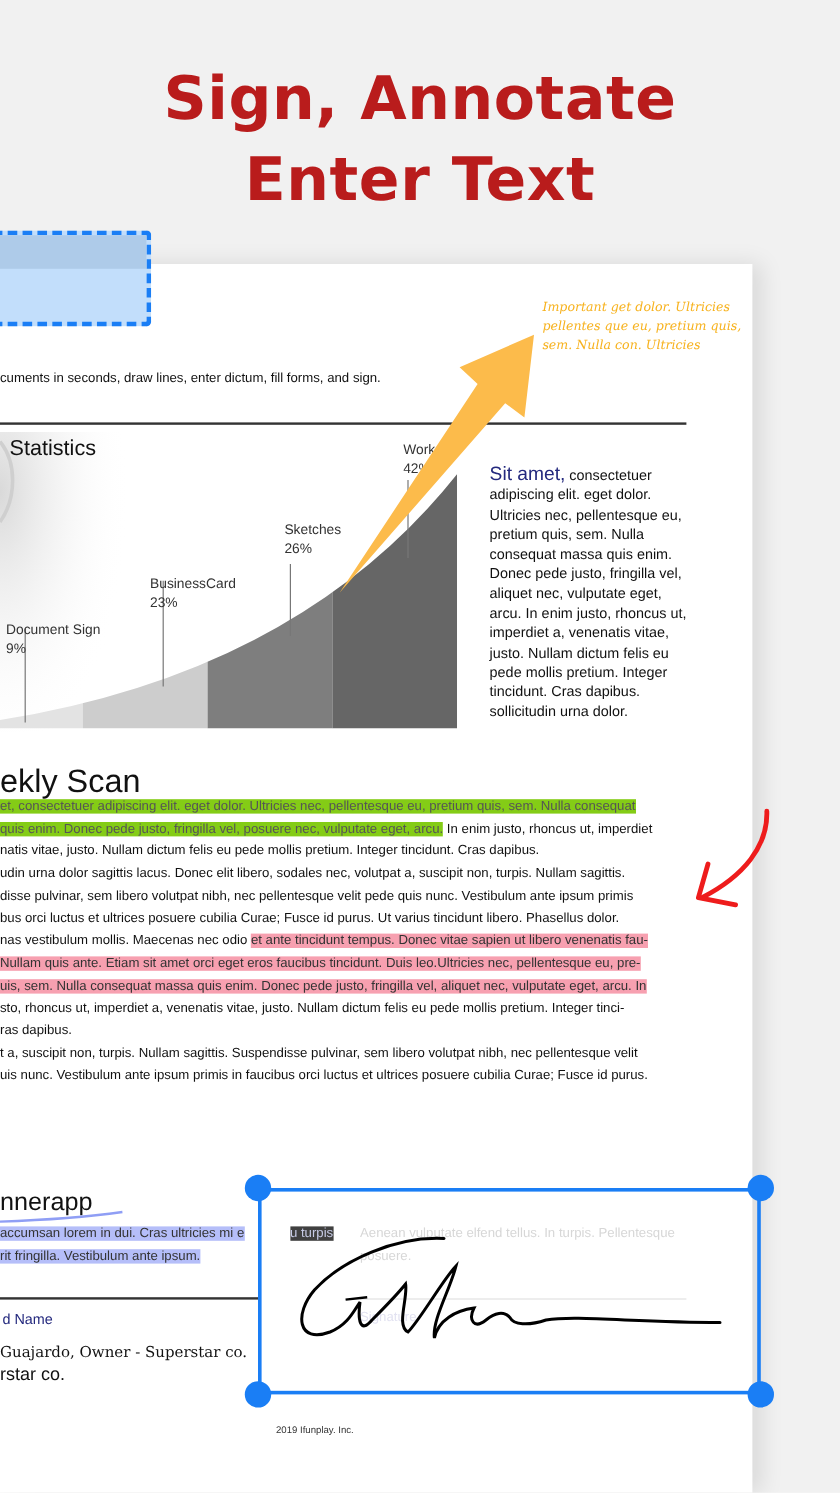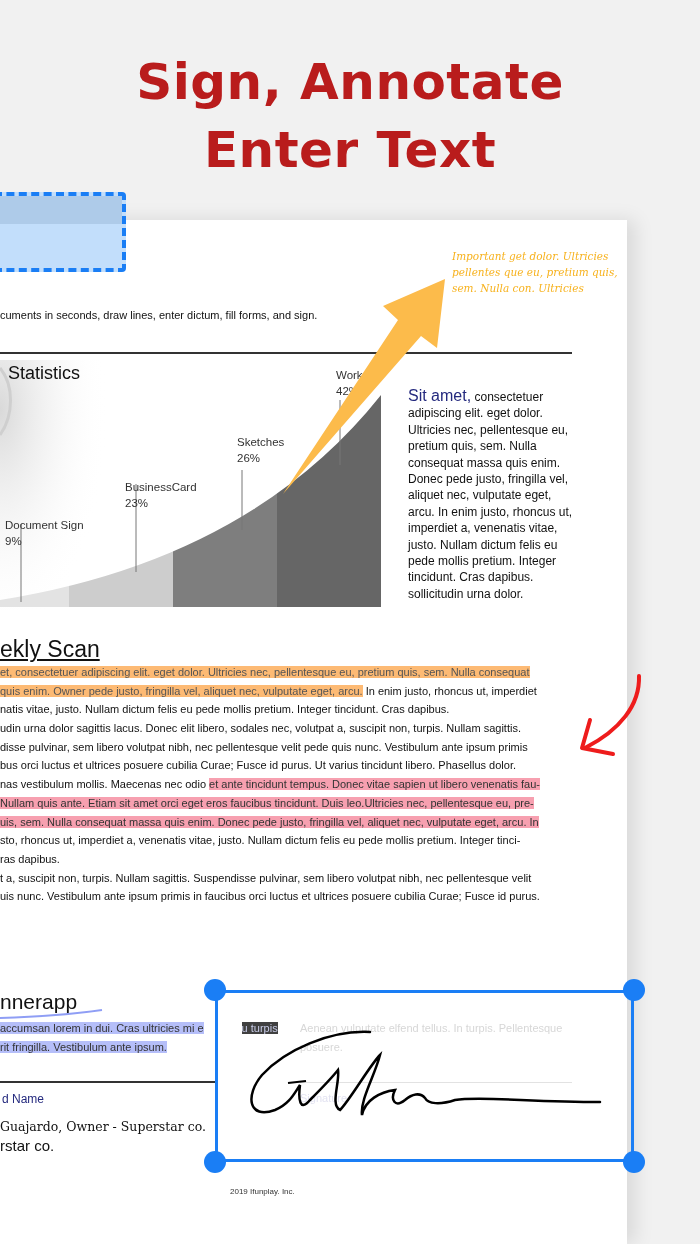--- a/index.html
+++ b/index.html
@@ -9,24 +9,24 @@
   .sel-box { position:absolute; left:-6px; top:192px; width:124px; height:72px; background:#c2defb; border:4px dashed #1a7ef5; border-radius:4px; }
   .sel-box .top { position:absolute; left:0; top:0; right:0; height:28px; background:#aecbe9; }
   .intro { position:absolute; left:0; top:309px; font-size:11px; color:#111; white-space:nowrap; }
   .hr1 { position:absolute; left:0; top:352px; width:572px; height:2px; background:#333; }
   .chart { position:absolute; left:0; top:360px; width:385px; height:250px; }
   .chart-title { position:absolute; left:8px; top:363px; font-size:18px; color:#111; }
   .bar-label { position:absolute; font-size:11.5px; color:#333; line-height:16px; white-space:nowrap; }
   .sidecol { position:absolute; left:408px; top:388px; width:170px; font-size:12px; line-height:16.4px; color:#111; }
   .sidecol .lead { color:#24297e; font-size:16px; }
   .note { position:absolute; left:452px; top:248px; width:170px; font-family:"DejaVu Serif", serif; font-style:italic; font-size:10.5px; line-height:16px; color:#f7b21e; }
-  .sec-title { position:absolute; left:0; top:636px; font-size:23px; color:#111;text-decoration:underline; }
+  .sec-title { position:absolute; left:0; top:636px; font-size:27px; color:#111; }
   .body { position:absolute; left:0; top:663px; width:580px; font-size:11px; line-height:18.7px; color:#111; }
   .body .ln { white-space:nowrap; height:18.7px; }
-  .hl-blue { background:#fdba74; color:#555; }
+  .hl-blue { background:#84cc16; color:#555; }
   .hl-red { background:#f7a0b0; color:#333; }
   .sec2 { position:absolute; left:0; top:990px; font-size:21px; color:#111; }
   .sec2-under { position:absolute; left:0; top:1010px; width:104px; height:14px; }
   .sec2-text { position:absolute; left:0; top:1019px; font-size:11px; line-height:19px; color:#333; white-space:nowrap; }
   .hl-purple { background:#b5bef9; }
   .hl-purple-light { background:#404040; color:#c7cbe6;margin-left:38px; }
   .faded { position:absolute; left:300px; top:1019px; width:270px; font-size:11px; line-height:19px; color:#d7d7d7; }
   .hr2 { position:absolute; left:0; top:1081px; width:215px; height:2px; background:#333; }
   .hr3 { position:absolute; left:300px; top:1082px; width:272px; height:1px; background:#e2e2e2; }
   .sig-label { position:absolute; left:300px; top:1092px; font-size:11px; color:#e2e2f1; }
@@ -102,21 +102,21 @@
 <div class="note">Important get dolor.   Ultricies pellentes que eu, pretium quis, sem. Nulla con.  Ultricies</div>
 
 <div class="sidecol">
   <span class="lead">Sit amet,</span><span> consectetuer adipiscing elit.  eget dolor.   Ultricies nec, pellentesque eu, pretium quis, sem. Nulla consequat massa quis enim. Donec pede justo, fringilla vel, aliquet nec, vulputate eget, arcu. In enim justo, rhoncus ut, imperdiet a, venenatis vitae, justo. Nullam dictum felis eu pede mollis pretium. Integer tincidunt. Cras dapibus. sollicitudin urna dolor.</span>
 </div>
 
 <div class="sec-title">ekly Scan</div>
 
 <div class="body">
   <div class="ln"><span class="hl-blue">et, consectetuer adipiscing elit.  eget dolor.   Ultricies nec, pellentesque eu, pretium quis, sem. Nulla consequat</span></div>
-  <div class="ln"><span class="hl-blue">quis enim. Owner pede justo, fringilla vel, aliquet nec, vulputate eget, arcu.</span><span> In enim justo, rhoncus ut, imperdiet</span></div>
+  <div class="ln"><span class="hl-blue">quis enim. Donec pede justo, fringilla vel, posuere nec, vulputate eget, arcu.</span><span> In enim justo, rhoncus ut, imperdiet</span></div>
   <div class="ln">natis vitae, justo. Nullam dictum felis eu pede mollis pretium. Integer tincidunt. Cras dapibus.</div>
   <div class="ln">udin urna dolor sagittis lacus. Donec elit libero, sodales nec, volutpat a, suscipit non, turpis. Nullam sagittis.</div>
   <div class="ln">disse pulvinar, sem libero volutpat nibh, nec pellentesque velit pede quis nunc. Vestibulum ante ipsum primis</div>
   <div class="ln">bus orci luctus et ultrices posuere cubilia Curae; Fusce id purus. Ut varius tincidunt libero. Phasellus dolor.</div>
   <div class="ln"><span>nas vestibulum mollis. Maecenas nec odio </span><span class="hl-red">et ante tincidunt tempus. Donec vitae sapien ut libero venenatis fau-</span></div>
   <div class="ln"><span class="hl-red">Nullam quis ante. Etiam sit amet orci eget eros faucibus tincidunt. Duis leo.Ultricies nec, pellentesque eu, pre-</span></div>
   <div class="ln"><span class="hl-red">uis, sem. Nulla consequat massa quis enim. Donec pede justo, fringilla vel, aliquet nec, vulputate eget, arcu. In</span></div>
   <div class="ln">sto, rhoncus ut, imperdiet a, venenatis vitae, justo. Nullam dictum felis eu pede mollis pretium. Integer tinci-</div>
   <div class="ln">ras dapibus.</div>
   <div class="ln">t a, suscipit non, turpis. Nullam sagittis. Suspendisse pulvinar, sem libero volutpat nibh, nec pellentesque velit</div>

